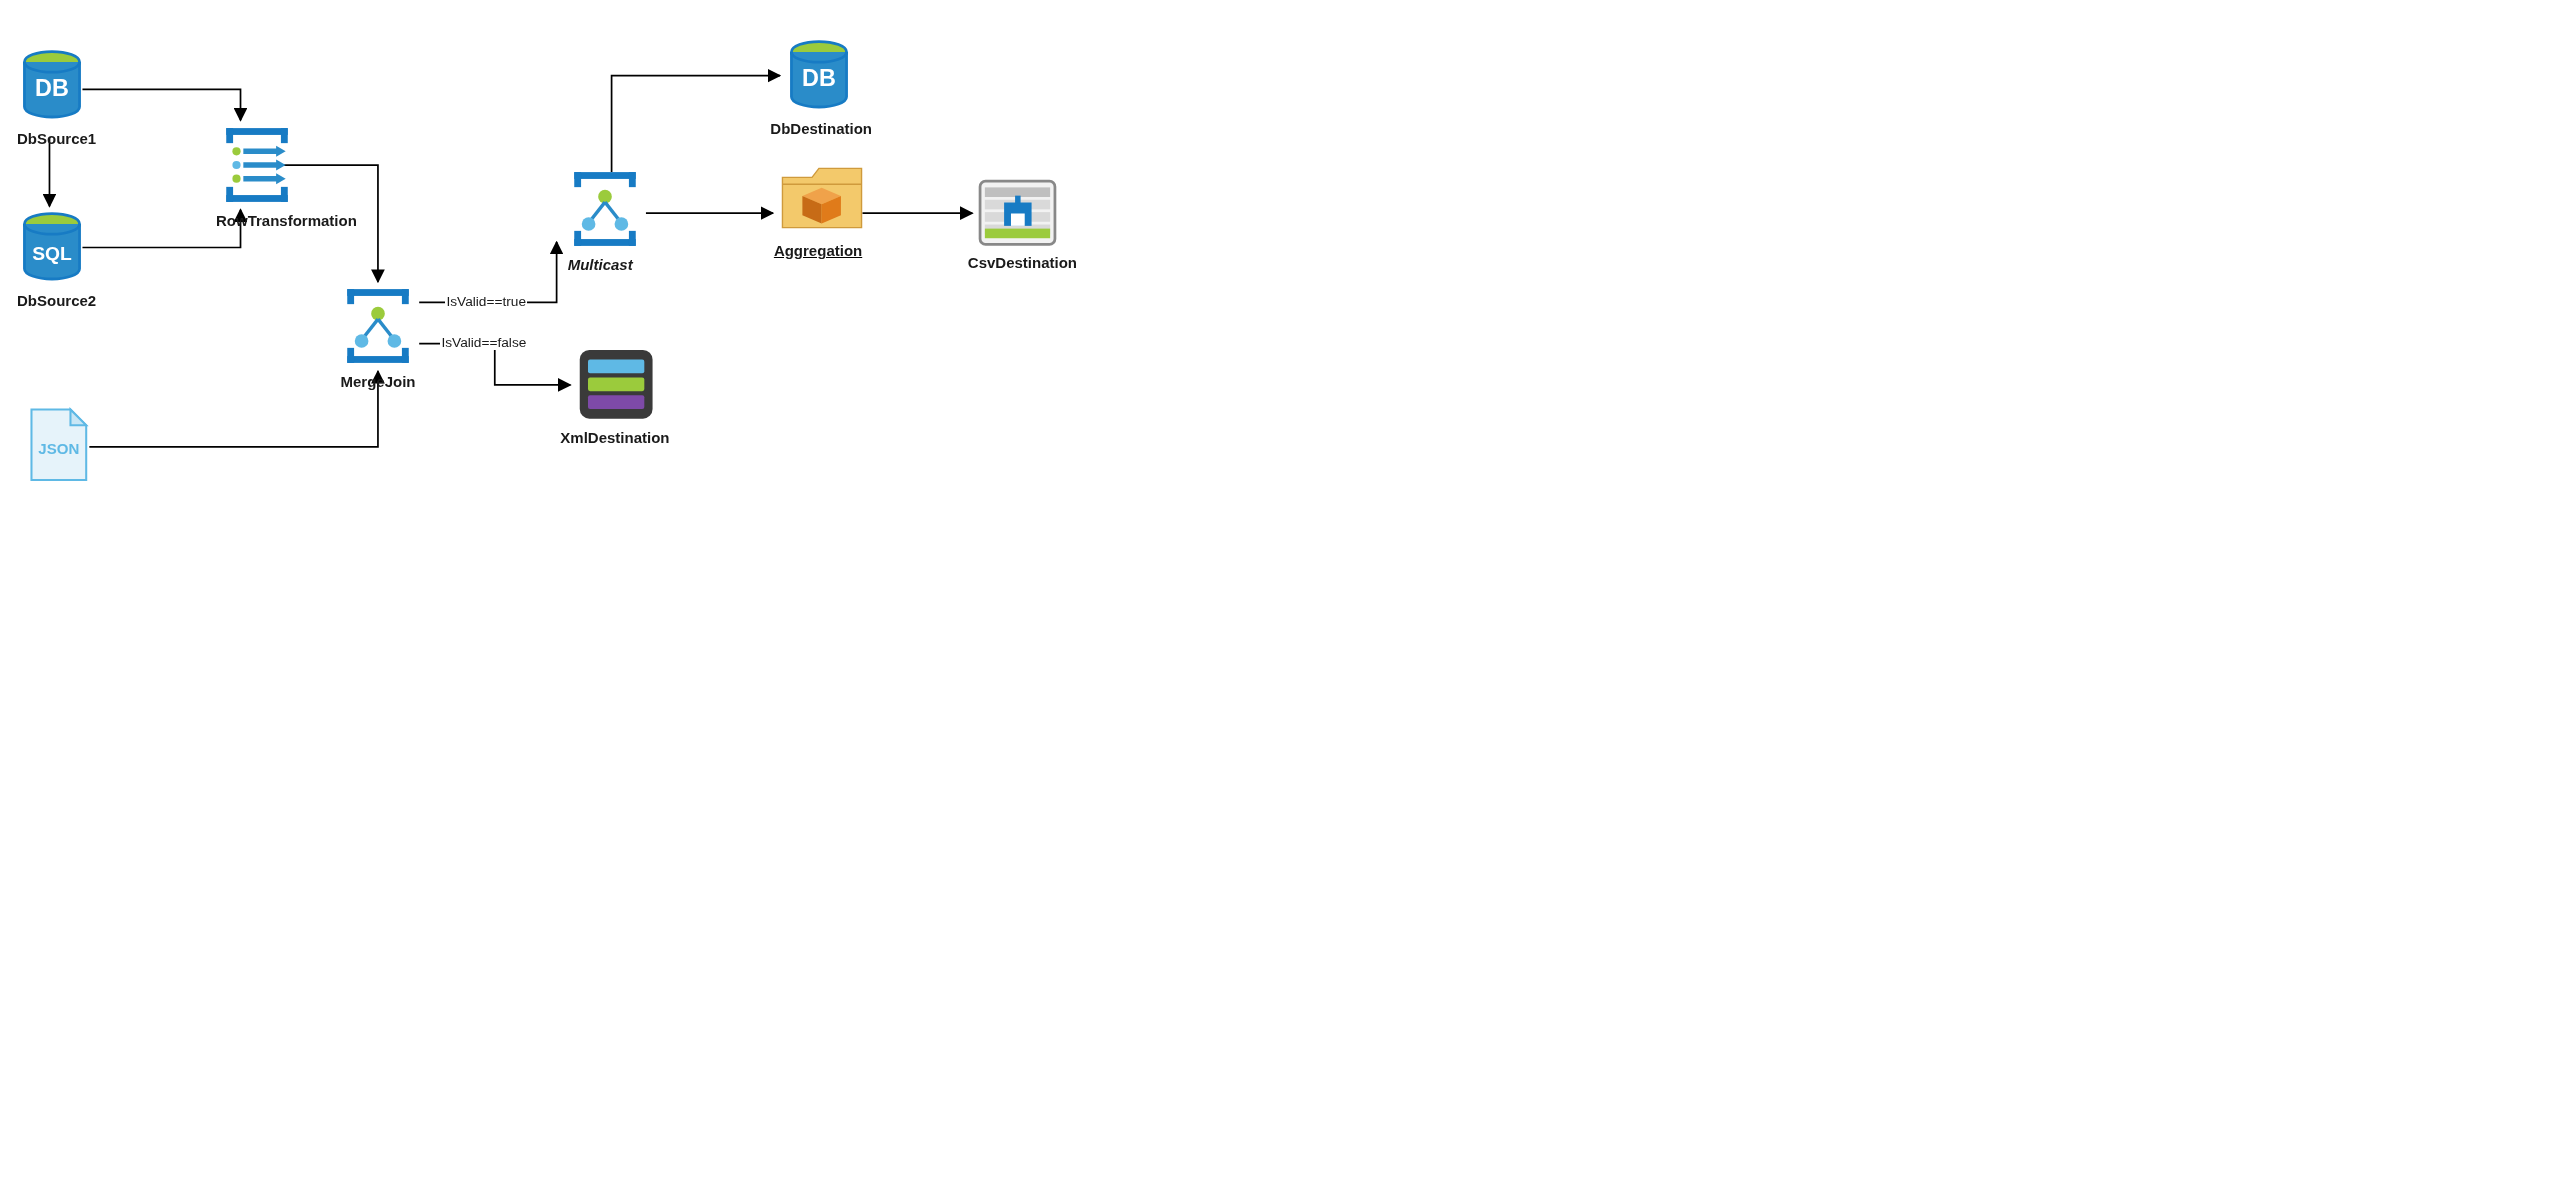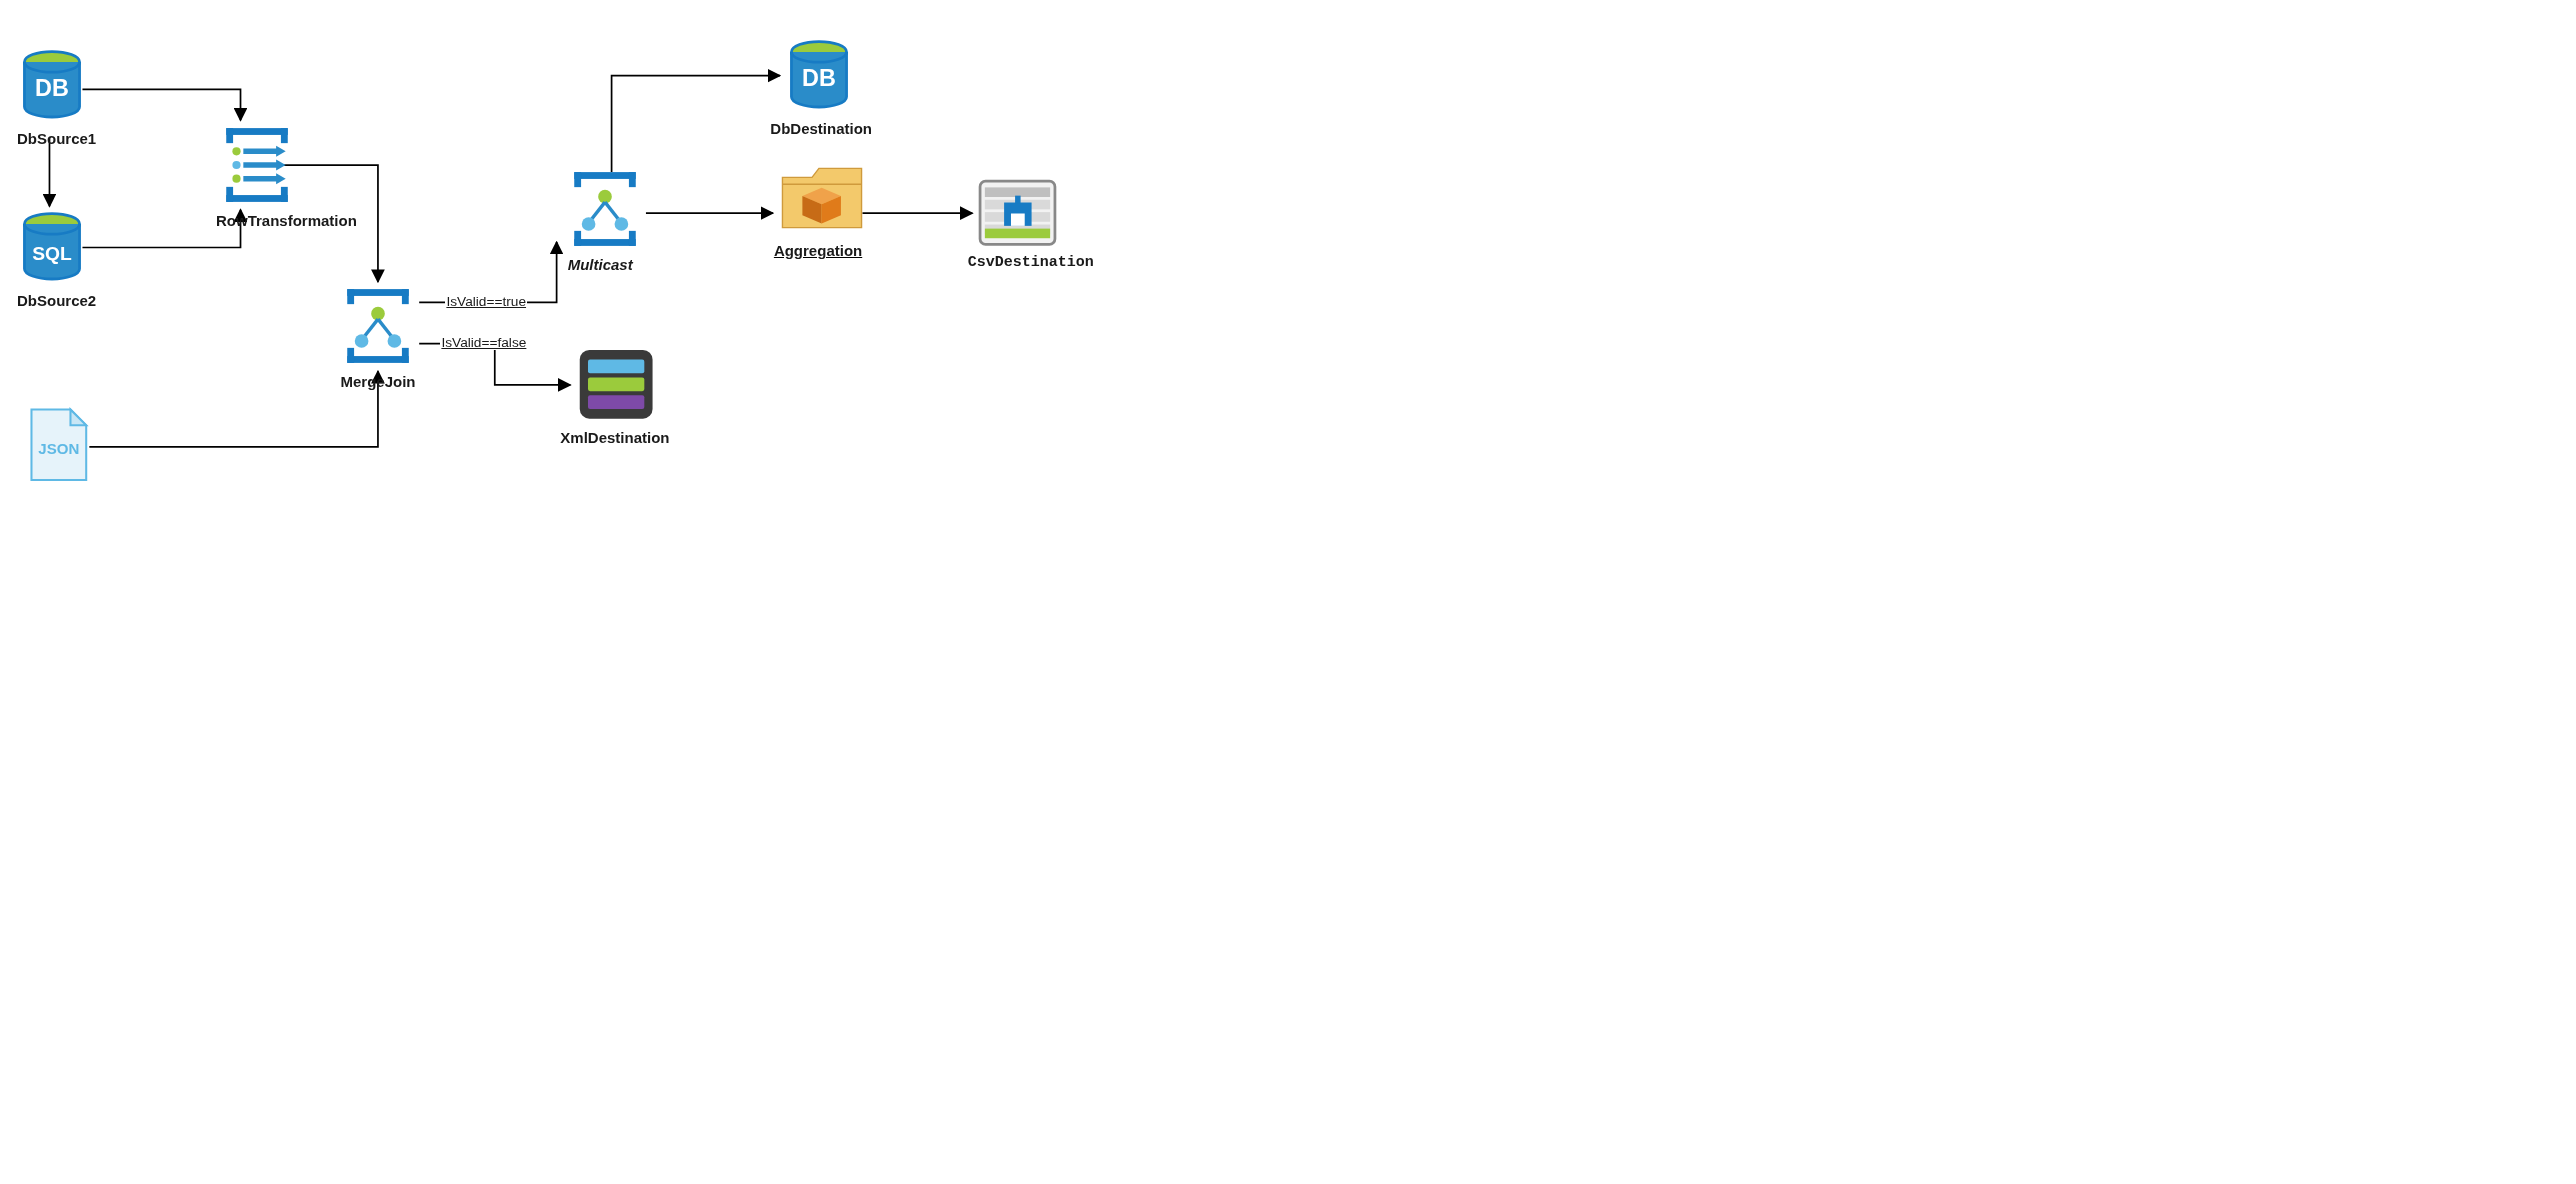--- a/index.html
+++ b/index.html
@@ -25,21 +25,20 @@
     white-space: nowrap;
     margin-top: 4.1px;
   }
   .edge-label {
     position: absolute;
     font-size: 13.7px;
     color: #1a1a1a;
     background: #fff;
     padding: 0 1.4px;
     white-space: nowrap;
-    text-decoration: underline;
   }
   svg.edges {
     position: absolute;
     left: 0; top: 0;
     pointer-events: none;
   }
 </style>
 </head>
 <body>
 
@@ -194,21 +193,21 @@
       <rect x="10" y="12" width="95" height="14" fill="#bfbfbf"></rect>
       <rect x="10" y="30" width="95" height="14" fill="#d9d9d9"></rect>
       <rect x="10" y="48" width="95" height="14" fill="#d9d9d9"></rect>
       <rect x="10" y="66" width="95" height="14" fill="#d9d9d9"></rect>
       <rect x="10" y="72" width="95" height="14" fill="#9bcb3c"></rect>
 
       <rect x="38" y="34" width="40" height="34" fill="#177bc4"></rect>
       <rect x="48" y="50" width="20" height="18" fill="#fff"></rect>
       <rect x="54" y="24" width="8" height="12" fill="#177bc4"></rect>
     </svg>
-    <div class="label" style="margin-left:-8.2px;font-family:Liberation Mono, monospace;">CsvDestination</div>
+    <div class="label" style="margin-left:-8.2px;">CsvDestination</div>
   </div>
 
   <div class="node" style="left:574px; top:347px; width:82px;text-align:right;">
     <svg width="79" height="76" viewBox="0 0 115 110">
       <rect x="4" y="4" width="106" height="100" rx="14" fill="#3a3a3a"></rect>
       <rect x="16" y="18" width="82" height="20" rx="3" fill="#5fb9e5"></rect>
       <rect x="16" y="44" width="82" height="20" rx="3" fill="#9bcb3c"></rect>
       <rect x="16" y="70" width="82" height="20" rx="3" fill="#7e4aa8"></rect>
     </svg>
     <div class="label" style="margin-left:-13.7px;">XmlDestination</div>

